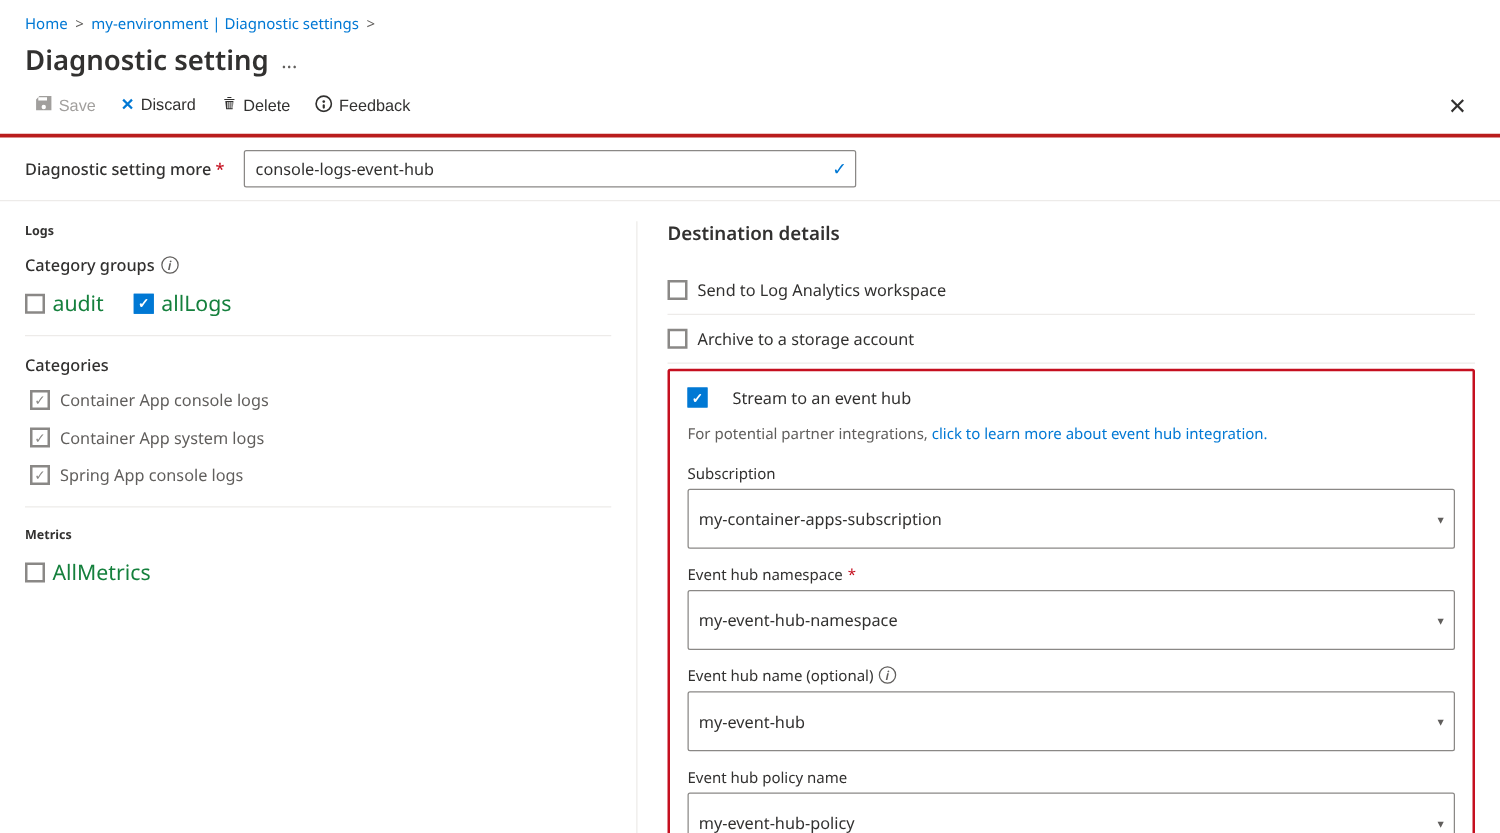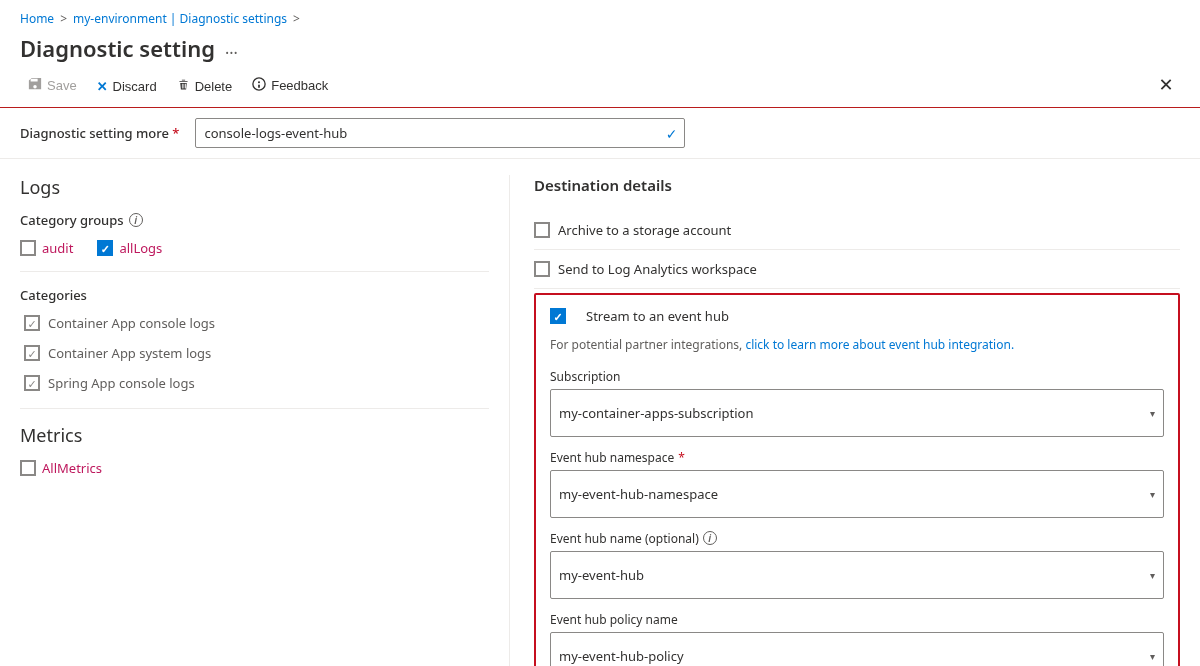--- a/index.html
+++ b/index.html
@@ -51,24 +51,24 @@
       display: flex;
       align-items: center;
       justify-content: center;
       font-size: 18px;
       color: #323130;
       border-radius: 2px;
     }
 
     .toolbar {
       display: flex;
-      align-items: flex-end;
+      align-items: flex-start;
       gap: 4px;
       padding: 8px 20px;
-      border-bottom: 1px solid #b91c1c;
+      border-bottom: 3px solid #b91c1c;
     }
 
     .toolbar-btn {
       display: flex;
       align-items: center;
       gap: 5px;
       padding: 5px 8px;
       background: transparent;
       border: none;
       cursor: pointer;
@@ -98,22 +98,22 @@
 
     .field-label {
       font-size: 13px;
       font-weight: 500;
       white-space: nowrap;
     }
 
     .required-star { color: #c50f1f; }
 
     .section-title {
-      font-size: 18px;
-      font-weight: 400;
+      font-size: 10px;
+      font-weight: 700;
       color: #323130;
       margin-bottom: 12px;
     }
 
     .subsection-title {
       font-size: 13px;
       font-weight: 500;
       color: #323130;
       display: flex;
       align-items: center;
@@ -137,22 +137,22 @@
     }
 
     .checkbox-row {
       display: flex;
       align-items: center;
       gap: 8px;
       margin-bottom: 10px;
     }
 
     .checkbox-label {
-      font-size: 13px;
-      color: #be185d;
+      font-size: 17px;
+      color: #15803d;
       display: flex;
       align-items: center;
       gap: 6px;
     }
 
     .checkbox-group {
       display: flex;
       gap: 24px;
       margin-bottom: 14px;
     }
@@ -457,26 +457,26 @@
     </div>
 
   </div>
 
   <div class="right-panel">
 
     <div class="dest-section-title">Destination details</div>
 
     <div class="dest-option">
       <div class="custom-checkbox"></div>
-      <span class="dest-option-label">Archive to a storage account</span>
+      <span class="dest-option-label">Send to Log Analytics workspace</span>
     </div>
 
     <div class="dest-option">
       <div class="custom-checkbox"></div>
-      <span class="dest-option-label">Send to Log Analytics workspace</span>
+      <span class="dest-option-label">Archive to a storage account</span>
     </div>
 
     <div class="event-hub-box">
       <div class="event-hub-header">
         <div class="custom-checkbox checked"></div>
         <span class="dest-option-label">Stream to an event hub</span>
       </div>
 
       <div class="partner-info">
         <span>For potential partner integrations,</span>

